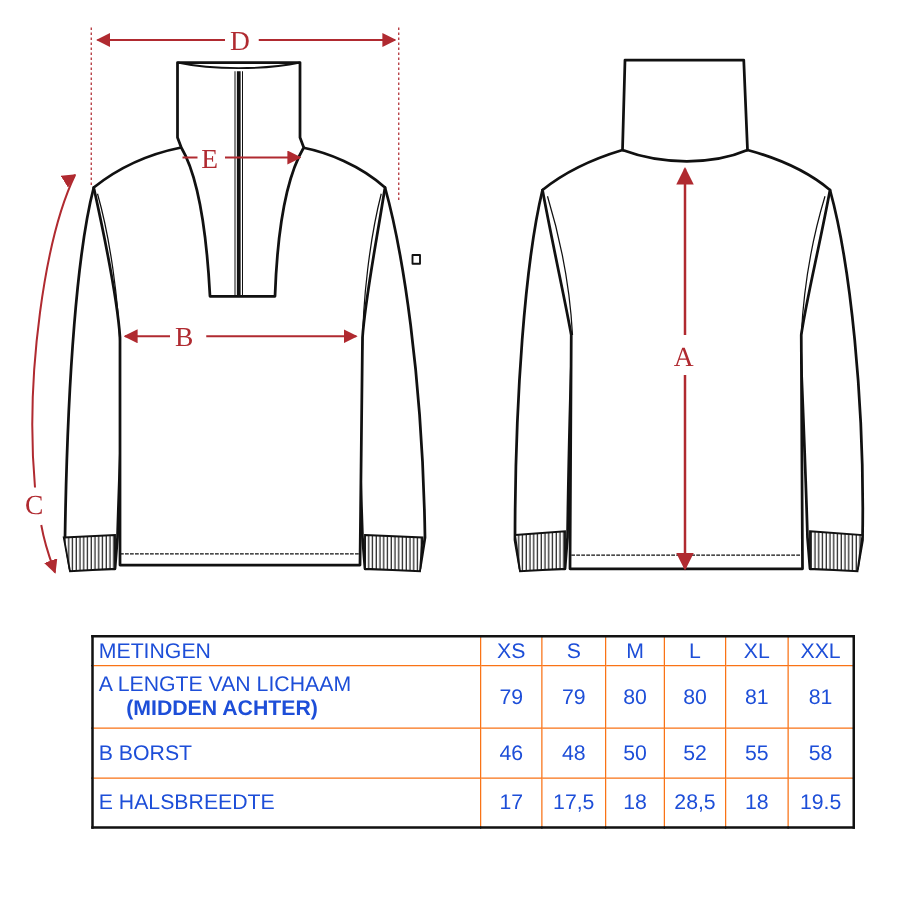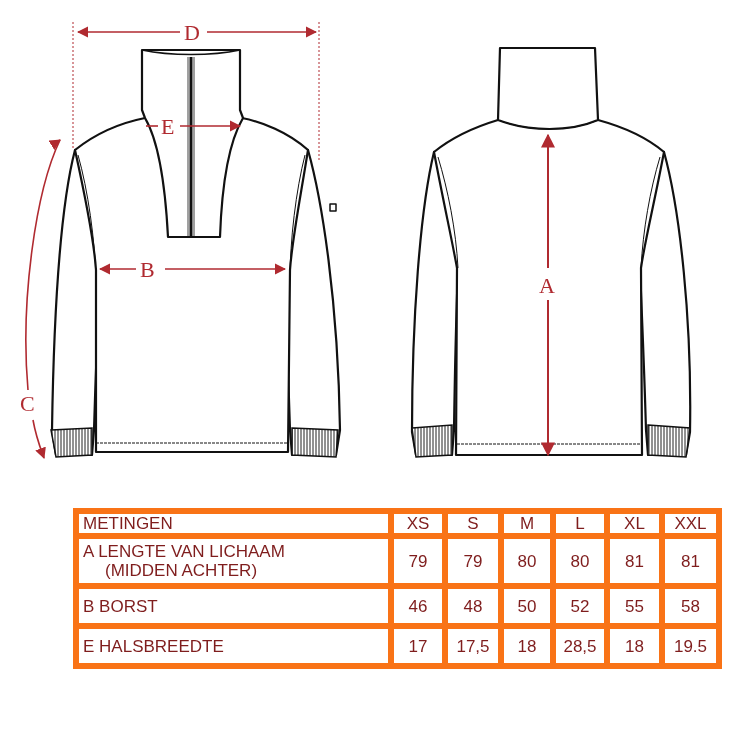--- a/index.html
+++ b/index.html
@@ -1,24 +1,24 @@
 <!DOCTYPE html>
 <html><head>
 <meta charset="utf-8">
 <style>
   html, body { margin:0; padding:0; background:#ffffff; }
   body { width:735px; height:735px; position:relative; overflow:hidden; font-family:"Liberation Sans", sans-serif; }
   .diagram { position:absolute; left:0; top:0; width:735px; height:500px; }
   .lbl { font-family:"Liberation Serif", serif; fill:#b02a30; font-size:22px; }
   table.sizes { position:absolute; left:73px; top:508px; border-collapse:collapse; border:2px solid #111; }
-  table.sizes td { border:6px solid #f97316; color:#7f1d1d; font-size:17px; line-height:19px; padding:0; text-align:center; }
+  table.sizes td { border:1px solid #f97316; color:#1d4ed8; font-size:17px; line-height:19px; padding:0; text-align:center; }
   table.sizes td.name { text-align:left; padding-left:4px; width:305px; }
   td.c0 { width:48px; } td.c1 { width:50px; } td.c2 { width:46px; } td.c3 { width:48px; } td.c4 { width:49px;border-radius:10px; } td.c5 { width:51px; }
   tr.h { height:23px; } tr.tall { height:50px;padding-left:48px; } tr.r { height:40px; }
-  .sub { display:block; padding-left:22px; }
+  .sub { display:block; padding-left:22px;font-weight:bold; }
 </style>
 </head>
 <body>
 
 <svg class="diagram" viewBox="0 0 735 500" width="735" height="500">
   <defs>
     <marker id="ah" viewBox="0 0 10 10" refX="9" refY="5" markerWidth="7" markerHeight="7" orient="auto-start-reverse">
       <path d="M0,0 L10,5 L0,10 z" fill="#b02a30"></path>
     </marker>
     <pattern id="rib" width="3" height="6" patternUnits="userSpaceOnUse">

